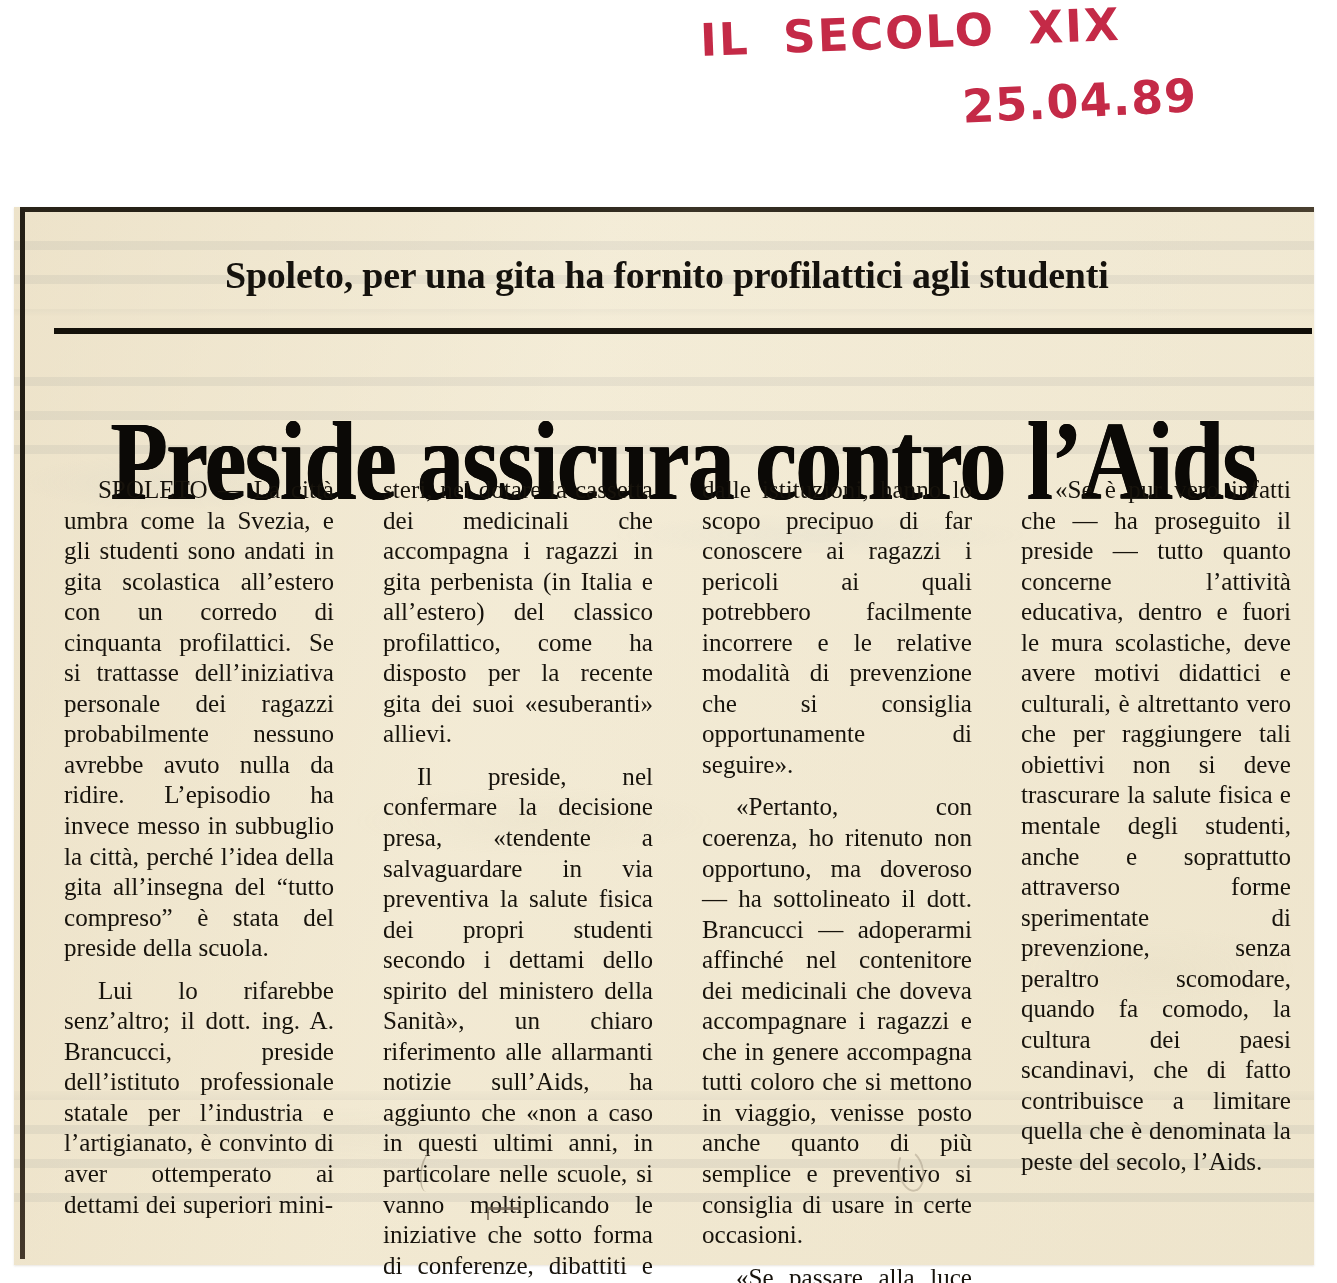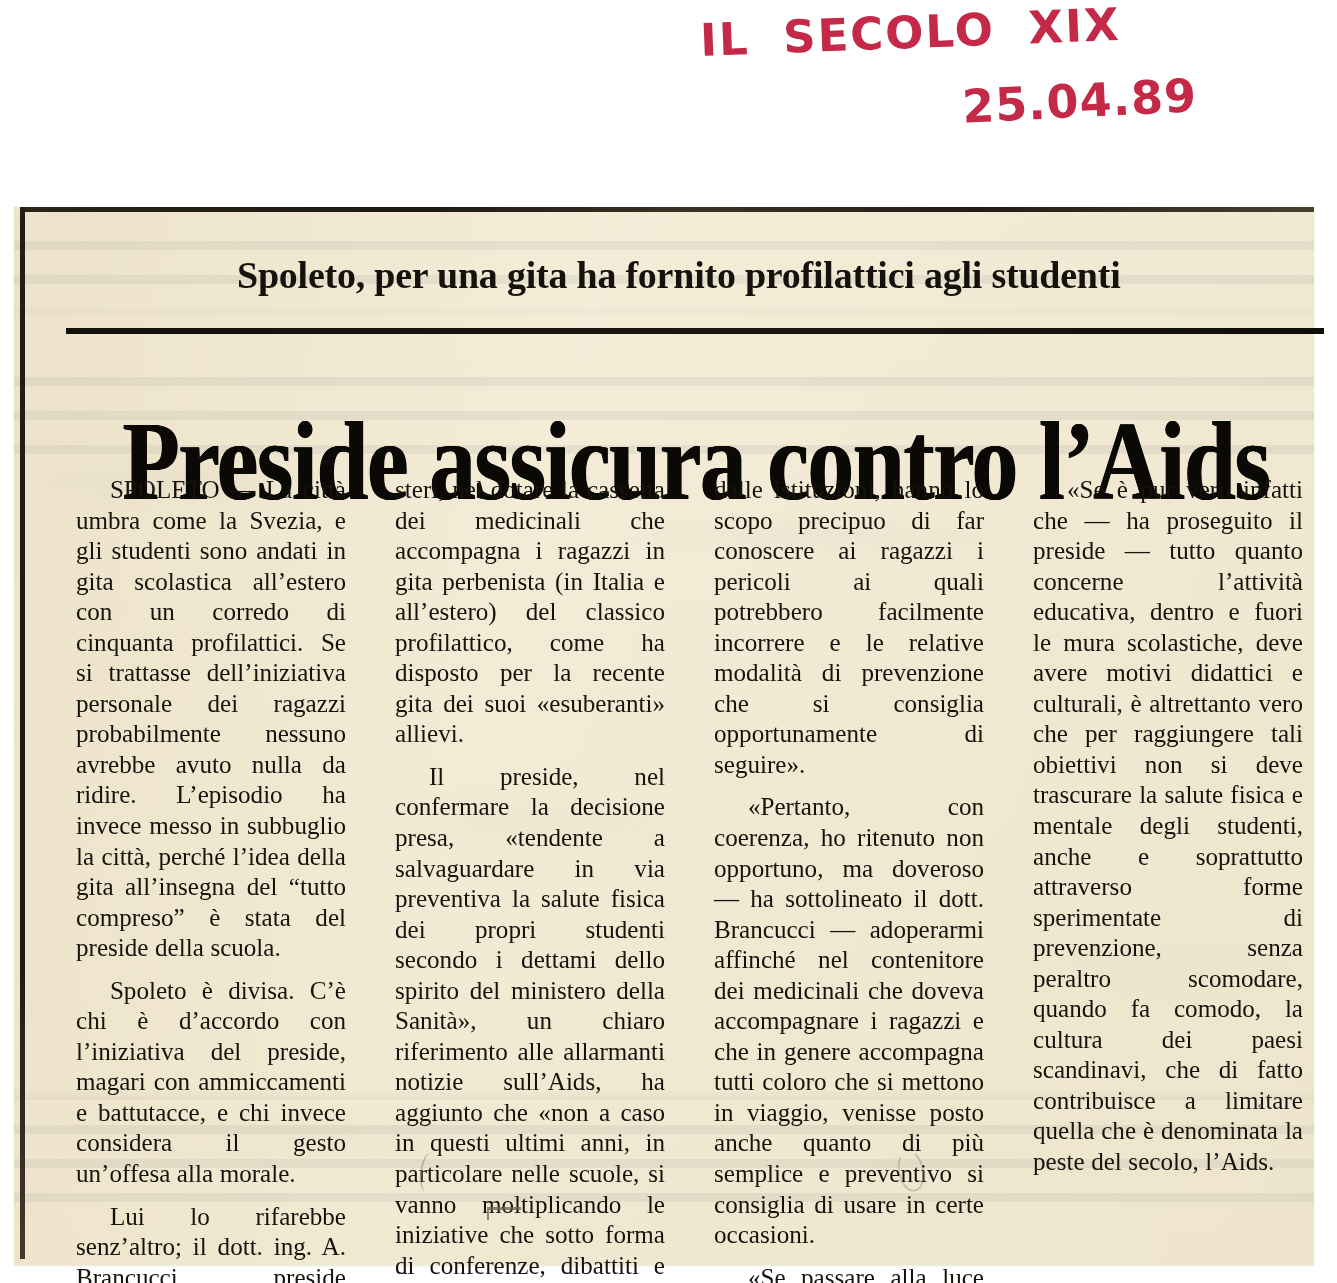--- a/index.html
+++ b/index.html
@@ -101,21 +101,21 @@
     background: linear-gradient(to right, #2a2419 0%, #1d1a12 30%, #3a3326 52%, #221d14 74%, #4a4030 100%);
   }
   .edge-left {
     position: absolute;
     left: 6px; top: 2px; width: 5px; height: 1050px;
     background: linear-gradient(to bottom, #241f16, #1e1a12 70%, #45392b);
   }
 
   .sheet {
     position: absolute;
-    left: 32px; top: 8px;
+    left: 20px; top: 8px;
     width: 1268px;
     height: 1042px;
   }
 
   
   #kicker {
     position: absolute;
     left: 26px;
     top: 38px;
     width: 1232px;
@@ -255,21 +255,20 @@
       <div id="kicker">Spoleto, per una gita ha fornito profilattici agli studenti</div>
 
       <div class="rule" id="rule-under-kicker"></div>
 
       <h1 id="headline">Preside assicura contro l’Aids</h1>
 
       <div id="columns">
 
         <div class="col">
           <p class="first">SPOLETO — La città umbra come la Svezia, e gli studenti sono andati in gita scolastica all’estero con un corredo di cinquanta profilattici. Se si trattasse dell’iniziativa personale dei ragazzi probabilmente nessuno avrebbe avuto nulla da ridire. L’episodio ha invece messo in subbuglio la città, perché l’idea della gita all’insegna del “tutto compreso” è stata del preside della scuola.</p>
-          <p>Spoleto è divisa. C’è chi è d’accordo con l’iniziativa del preside, magari con ammiccamenti e battutacce, e chi invece considera il gesto un’offesa alla morale.</p>
           <p>Lui lo rifarebbe senz’altro; il dott. ing. A. Brancucci, preside dell’istituto professionale statale per l’industria e l’artigianato, è convinto di aver ottemperato ai dettami dei superiori mini-</p>
         </div>
 
         <div class="col">
           <p class="nohang" style="text-indent:0">steri, nel dotare la cassetta dei medicinali che accompagna i ragazzi in gita perbenista (in Italia e all’estero) del classico profilattico, come ha disposto per la recente gita dei suoi «esuberanti» allievi.</p>
           <p>Il preside, nel confermare la decisione presa, «tendente a salvaguardare in via preventiva la salute fisica dei propri studenti secondo i dettami dello spirito del ministero della Sanità», un chiaro riferimento alle allarmanti notizie sull’Aids, ha aggiunto che «non a caso in questi ultimi anni, in particolare nelle scuole, si vanno moltiplicando le iniziative che sotto forma di conferenze, dibattiti e filmati offerti</p>
         </div>
 
         <div class="col">
           <p style="text-indent:0">dalle istituzioni, hanno lo scopo precipuo di far conoscere ai ragazzi i pericoli ai quali potrebbero facilmente incorrere e le relative modalità di prevenzione che si consiglia opportunamente di seguire».</p>

